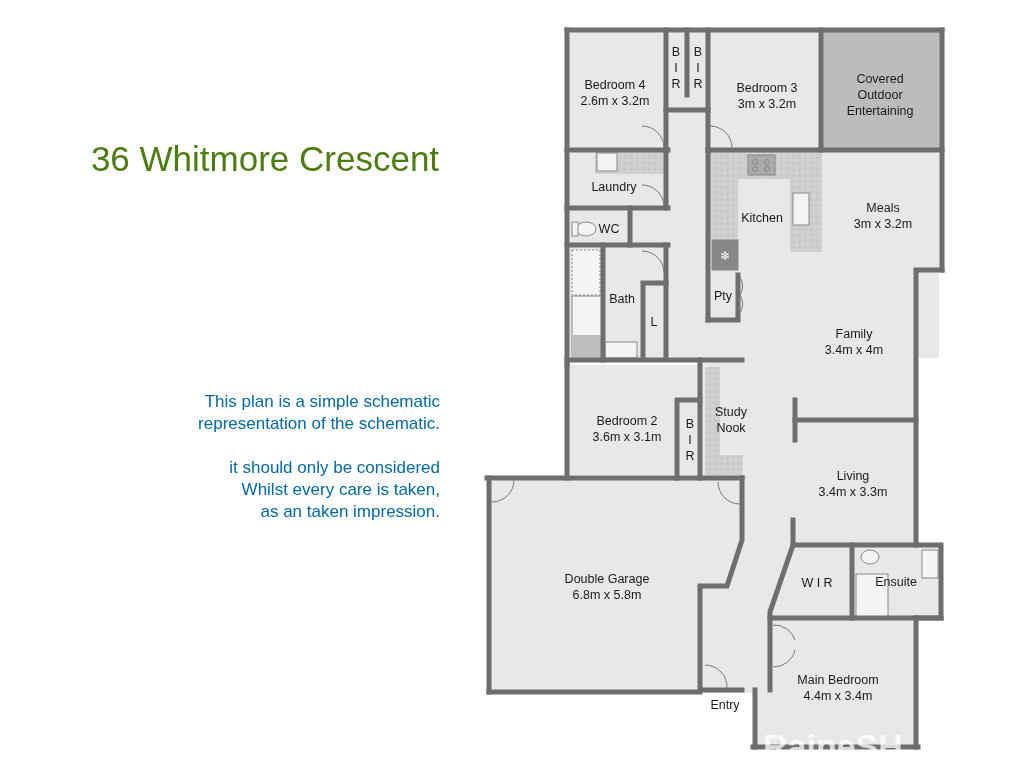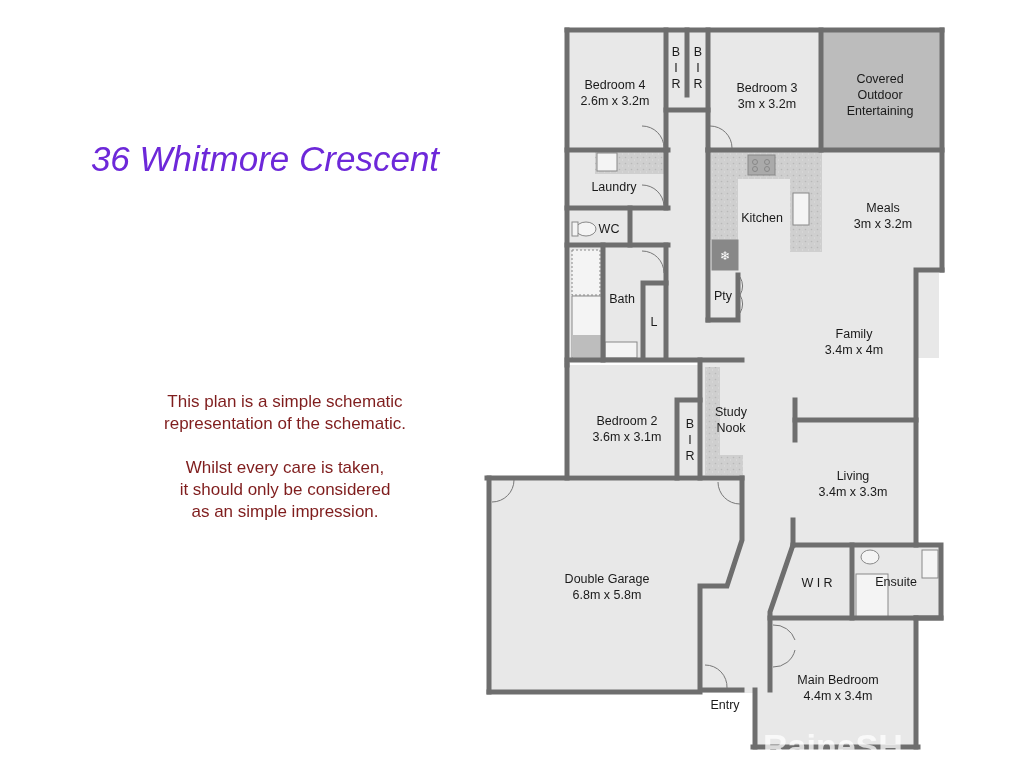--- a/index.html
+++ b/index.html
@@ -1,38 +1,38 @@
 <!DOCTYPE html>
 <html><head>
 <meta charset="utf-8">
 <style>
   html, body { margin:0; padding:0; background:#ffffff; }
   body { width:1024px; height:776px; position:relative; overflow:hidden; font-family:"Liberation Sans", sans-serif; color:#111; }
-  .title { position:absolute; left:60px; top:136px; width:410px; text-align:center; font-size:35px; line-height:46px; color:#6d28d9;font-style:italic; }
+  .title { position:absolute; left:60px; top:136px; width:410px; text-align:center; font-size:35px; line-height:46px; color:#4d7c0f; }
   .title div { white-space:nowrap; }
-  .disclaimer { position:absolute; left:130px; top:391px; width:310px; text-align:center; font-size:17px; line-height:22px; color:#7f1d1d; }
+  .disclaimer { position:absolute; left:130px; top:391px; width:310px; text-align:right; font-size:17px; line-height:22px; color:#0369a1; }
   .disclaimer .gap { height:22px; }
   svg.plan { position:absolute; left:0; top:0; }
   .lbl { font-family:"Liberation Sans", sans-serif; font-size:12.5px; fill:#1a1a1a; text-anchor:middle; }
   .wm { font-family:"Liberation Sans", sans-serif; font-size:34px; font-weight:bold; fill:#ffffff; opacity:0.75; }
 </style>
 </head>
 <body>
 
 <div class="title">
   <div>36 Whitmore Crescent</div>
 </div>
 
 <div class="disclaimer">
   <div>This plan is a simple schematic</div>
   <div>representation of the schematic.</div>
   <div class="gap"></div>
+  <div>it should only be considered</div>
   <div>Whilst every care is taken,</div>
-  <div>it should only be considered</div>
-  <div>as an simple impression.</div>
+  <div>as an taken impression.</div>
 </div>
 
 <svg class="plan" width="1024" height="776" viewBox="0 0 1024 776">
   <defs>
     <pattern id="granite" width="6" height="6" patternUnits="userSpaceOnUse">
       <rect width="6" height="6" fill="#cfcfcf"></rect>
       <circle cx="1.5" cy="1.5" r="0.8" fill="#b8b8b8"></circle>
       <circle cx="4.5" cy="4" r="0.7" fill="#dcdcdc"></circle>
     </pattern>
   </defs>

